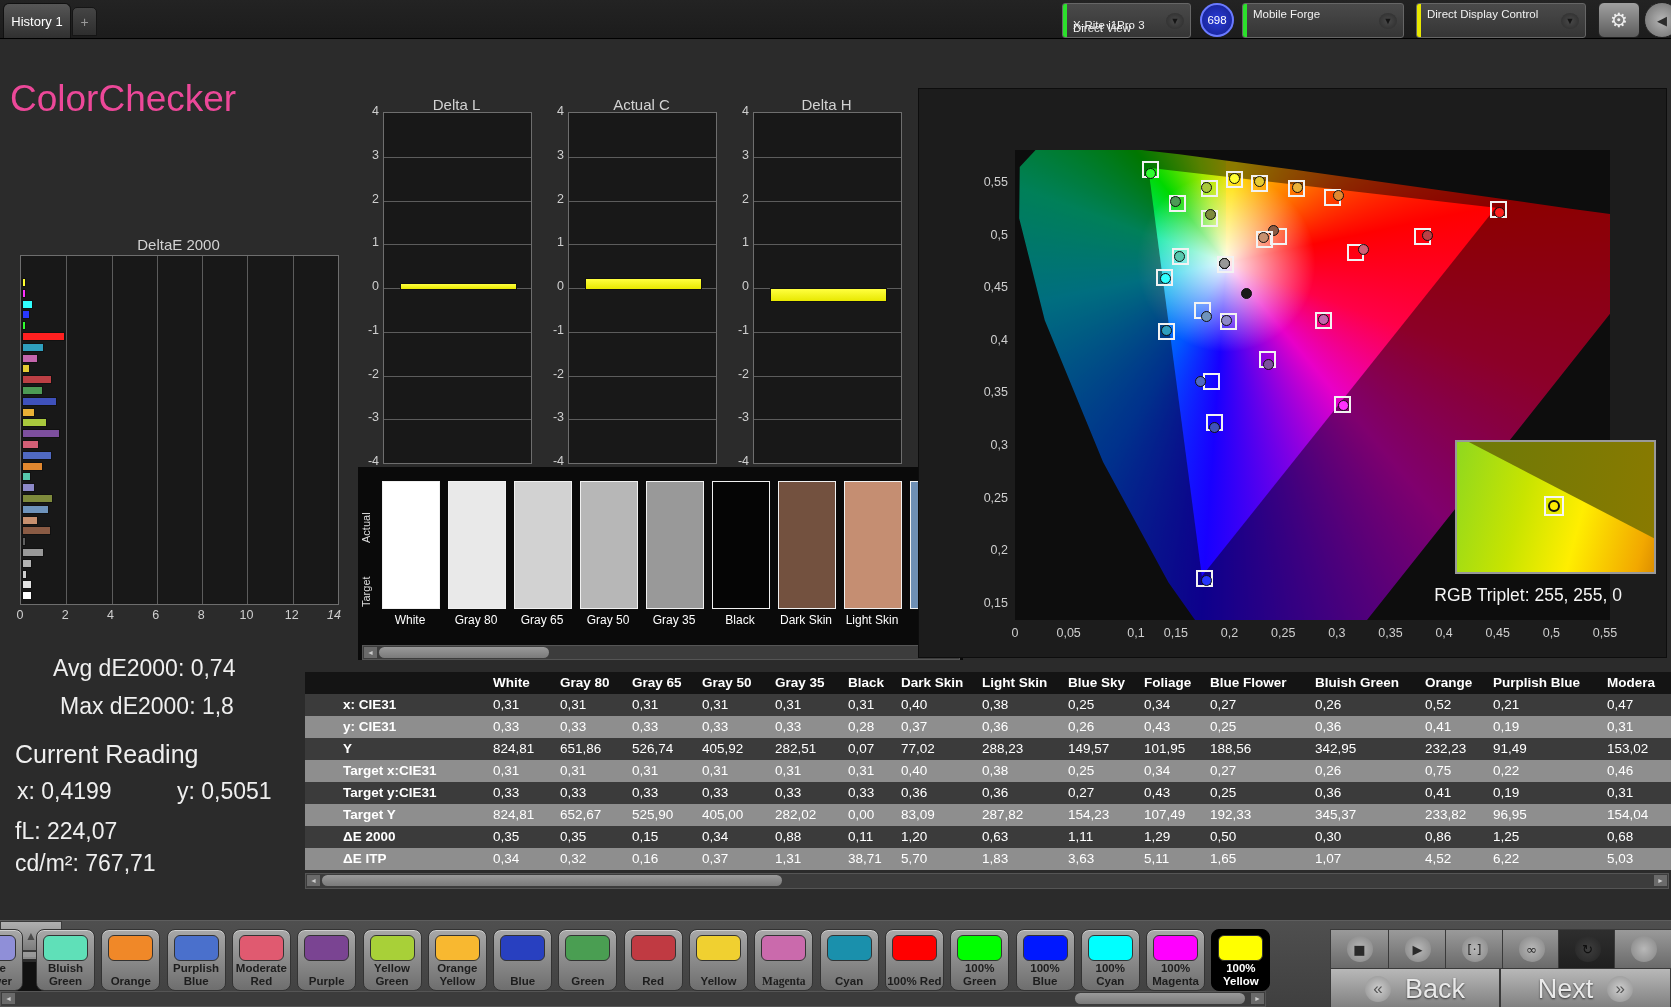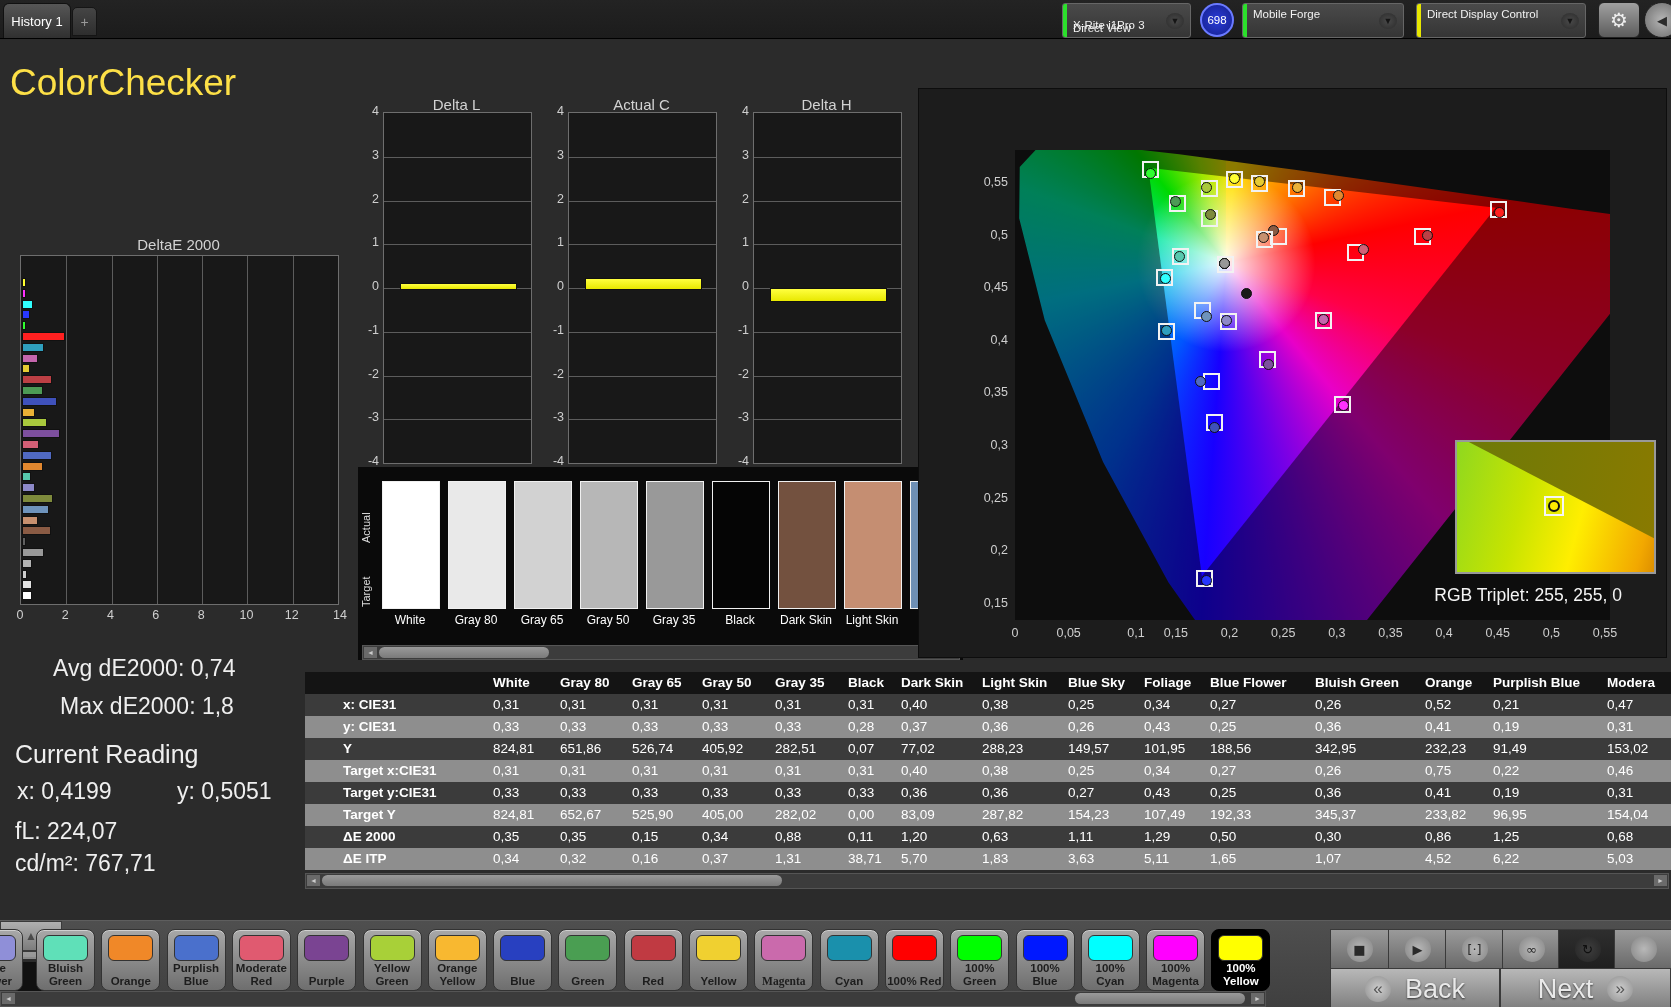--- a/index.html
+++ b/index.html
@@ -20,21 +20,21 @@
   .meter .chev{position:absolute;right:6px;top:9px;width:18px;height:16px;border-radius:50%;
      background:radial-gradient(#4a4a4a,#2a2a2a);color:#151515;font-size:9px;text-align:center;line-height:16px;}
   #badge-698{left:1200px;top:3px;width:30px;height:30px;border-radius:50%;background:radial-gradient(#2a3bd8,#141f8a);
      border:2px solid #6a7aff;color:#fff;font-size:11.5px;display:flex;align-items:center;justify-content:center;}
   #gear-btn{left:1598px;top:2px;width:40px;height:34px;border-radius:6px;background:linear-gradient(#a0a0a0,#5c5c5c);
      border:1px solid #222;color:#efefef;font-size:20px;display:flex;align-items:center;justify-content:center;
      font-family:"DejaVu Sans","Liberation Sans",sans-serif;}
   #collapse-btn{left:1644px;top:2px;width:34px;height:34px;border-radius:50%;background:radial-gradient(#b5b5b5,#6a6a6a);
      border:1px solid #222;color:#2b2b2b;font-size:13px;display:flex;align-items:center;justify-content:center;}
   
-  #page-title{left:10px;top:62px;font-size:37px;color:#fde047;}
+  #page-title{left:10px;top:78px;font-size:37px;color:#ec4899;}
   .reading{color:#efefef;font-size:23px;white-space:nowrap;}
   
   .chart-title{position:absolute;color:#d2d2d2;font-size:15px;text-align:center;}
   .plot{position:absolute;background:#181818;border:1px solid #6e6e6e;}
   .gridv{position:absolute;top:0;width:1px;height:100%;background:#5c5c5c;}
   .gridh{position:absolute;left:0;height:1px;width:100%;background:#5c5c5c;}
   .tick{position:absolute;color:#cfcfcf;font-size:12.5px;}
   .de-bar{position:absolute;height:7px;border:1px solid #111;}
   .lch-bar{position:absolute;background:linear-gradient(#ffff40,#e8e800);border:1px solid #111;}
   
@@ -175,21 +175,21 @@
       <div class="de-bar" style="left: 1px; top: 335.2px; width: 7.925px; background: linear-gradient(rgb(255, 255, 255), rgb(255, 255, 255)) rgb(255, 255, 255);"></div>
     </div>
   <div id="de-xticks">
       <div class="tick" style="position: absolute; left: 10px; top: 608px; width: 20px; text-align: center;">0</div>
       <div class="tick" style="position: absolute; left: 55.2857px; top: 608px; width: 20px; text-align: center;">2</div>
       <div class="tick" style="position: absolute; left: 100.571px; top: 608px; width: 20px; text-align: center;">4</div>
       <div class="tick" style="position: absolute; left: 145.857px; top: 608px; width: 20px; text-align: center;">6</div>
       <div class="tick" style="position: absolute; left: 191.143px; top: 608px; width: 20px; text-align: center;">8</div>
       <div class="tick" style="position: absolute; left: 236.429px; top: 608px; width: 20px; text-align: center;">10</div>
       <div class="tick" style="position: absolute; left: 281.714px; top: 608px; width: 20px; text-align: center;">12</div>
-      <div class="tick" style="position: absolute; left: 327px; top: 608px; width: 20px; text-align: right;">14</div>
+      <div class="tick" style="position: absolute; left: 327px; top: 608px; width: 20px; text-align: left; font-style: italic;">14</div>
     </div>
 
   <div id="lch-charts">
       <div class="chart-title" style="left: 383px; top: 96px; width: 147px; position: absolute;">Delta L</div>
       <div class="plot" style="left: 383px; top: 112px; width: 147px; height: 350px; position: absolute;">
         <div class="gridh" style="top: 43.75px;"></div>
         <div class="gridh" style="top: 87.5px;"></div>
         <div class="gridh" style="top: 131.25px;"></div>
         <div class="gridh" style="top: 175px;"></div>
         <div class="gridh" style="top: 218.75px;"></div>

